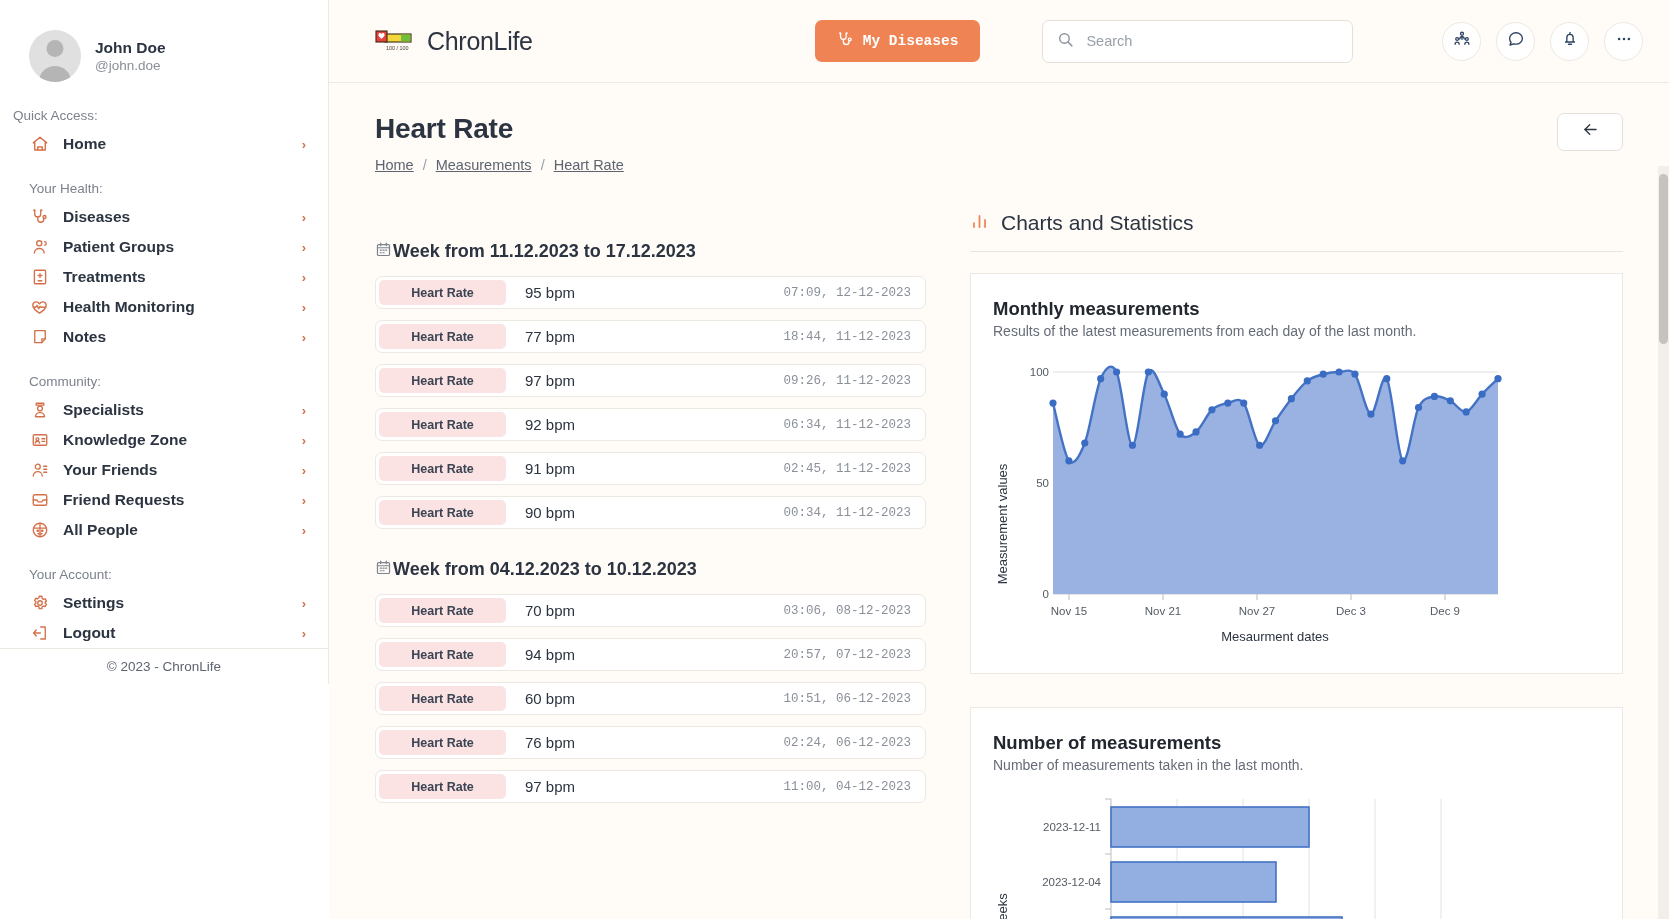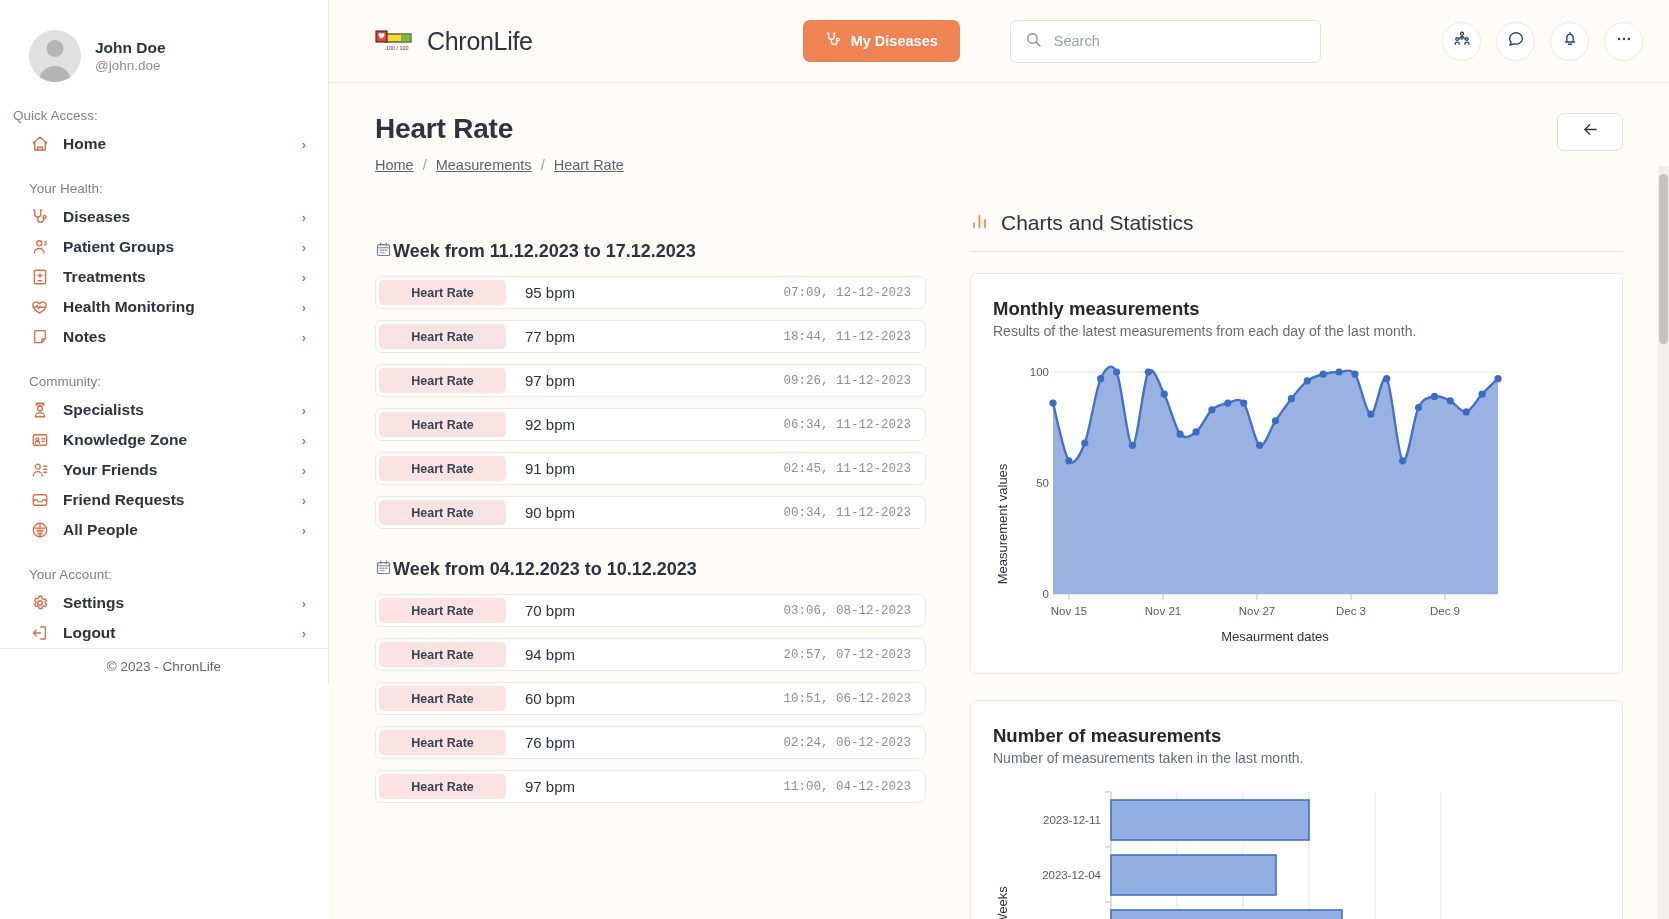--- a/index.html
+++ b/index.html
@@ -56,32 +56,32 @@
     height: 62px; display: flex; align-items: center; justify-content: center;
     font-size: 13.5px; color: #5d6470;
   }
 
   
   .main { flex: 1 1 auto; display: flex; flex-direction: column; background: #fffbf7; position: relative; overflow: hidden; }
 
   .topbar {
     height: 83px; flex: 0 0 83px; background: #fffbf7;
     border-bottom: 1px solid #ece8e2;
-    display: flex; align-items: center; padding: 0 26px 0 46px; gap: 4px;
+    display: flex; align-items: center; padding: 0 26px 0 46px; gap: 16px;
   }
   .logo-wrap { display: flex; align-items: center; gap: 10px; }
   .logo-mark { width: 42px; height: 26px; position: relative; }
   .brand { font-size: 25px; color: #2b3440; letter-spacing: -0.3px; }
 
   .my-diseases {
     margin-left: 266px;
     background: #ef8354; color: #ffffff; border: none; border-radius: 7px;
     height: 42px; padding: 0 22px; display: flex; align-items: center; gap: 9px;
     font-size: 14.5px; font-weight: bold; cursor: pointer;
-    font-family: Liberation Sans, sans-serif;
+    font-family: Liberation Mono, monospace;
   }
 
   .search-box {
     margin-left: 46px;
     width: 311px; height: 43px; background: #ffffff;
     border: 1px solid #e6e0d9; border-radius: 7px;
     display: flex; align-items: center; padding: 0 14px; gap: 12px;
   }
   .search-box input {
     border: none; outline: none; font-size: 14.5px; color: #5d6470;
@@ -134,22 +134,22 @@
     border-radius: 5px; height: 25px; width: 127px; display: flex;
     align-items: center; justify-content: center; flex: 0 0 127px;
   }
   .meas-value { font-size: 15px; color: #2b3440; margin-left: 19px; }
   .meas-time {
     margin-left: auto; font-family: "Liberation Mono", monospace;
     font-size: 12.5px; color: #8a9099;
   }
 
   .card {
-    background: #ffffff; border: 1px solid #ece8e2; border-radius: 5px;
-    padding: 24px 22px 20px 22px; margin-bottom: 26px;
+    background: #ffffff; border: 1px solid #ece8e2; border-radius: 0;
+    padding: 24px 22px 20px 22px; margin-bottom: 33px;
   }
   .card-title { font-size: 18.5px; color: #22272f; font-weight: bold; }
   .card-sub { font-size: 14px; color: #656c77; margin-top: 3px; }
 
   .chart-area { position: relative; margin-top: 20px; }
   .axis-text { font-size: 11.5px; fill: #555b63; font-family: "Liberation Sans", sans-serif; }
   .axis-title { font-size: 13px; fill: #2b3440; font-family: "Liberation Sans", sans-serif; }
 
   
   .scrollbar {

